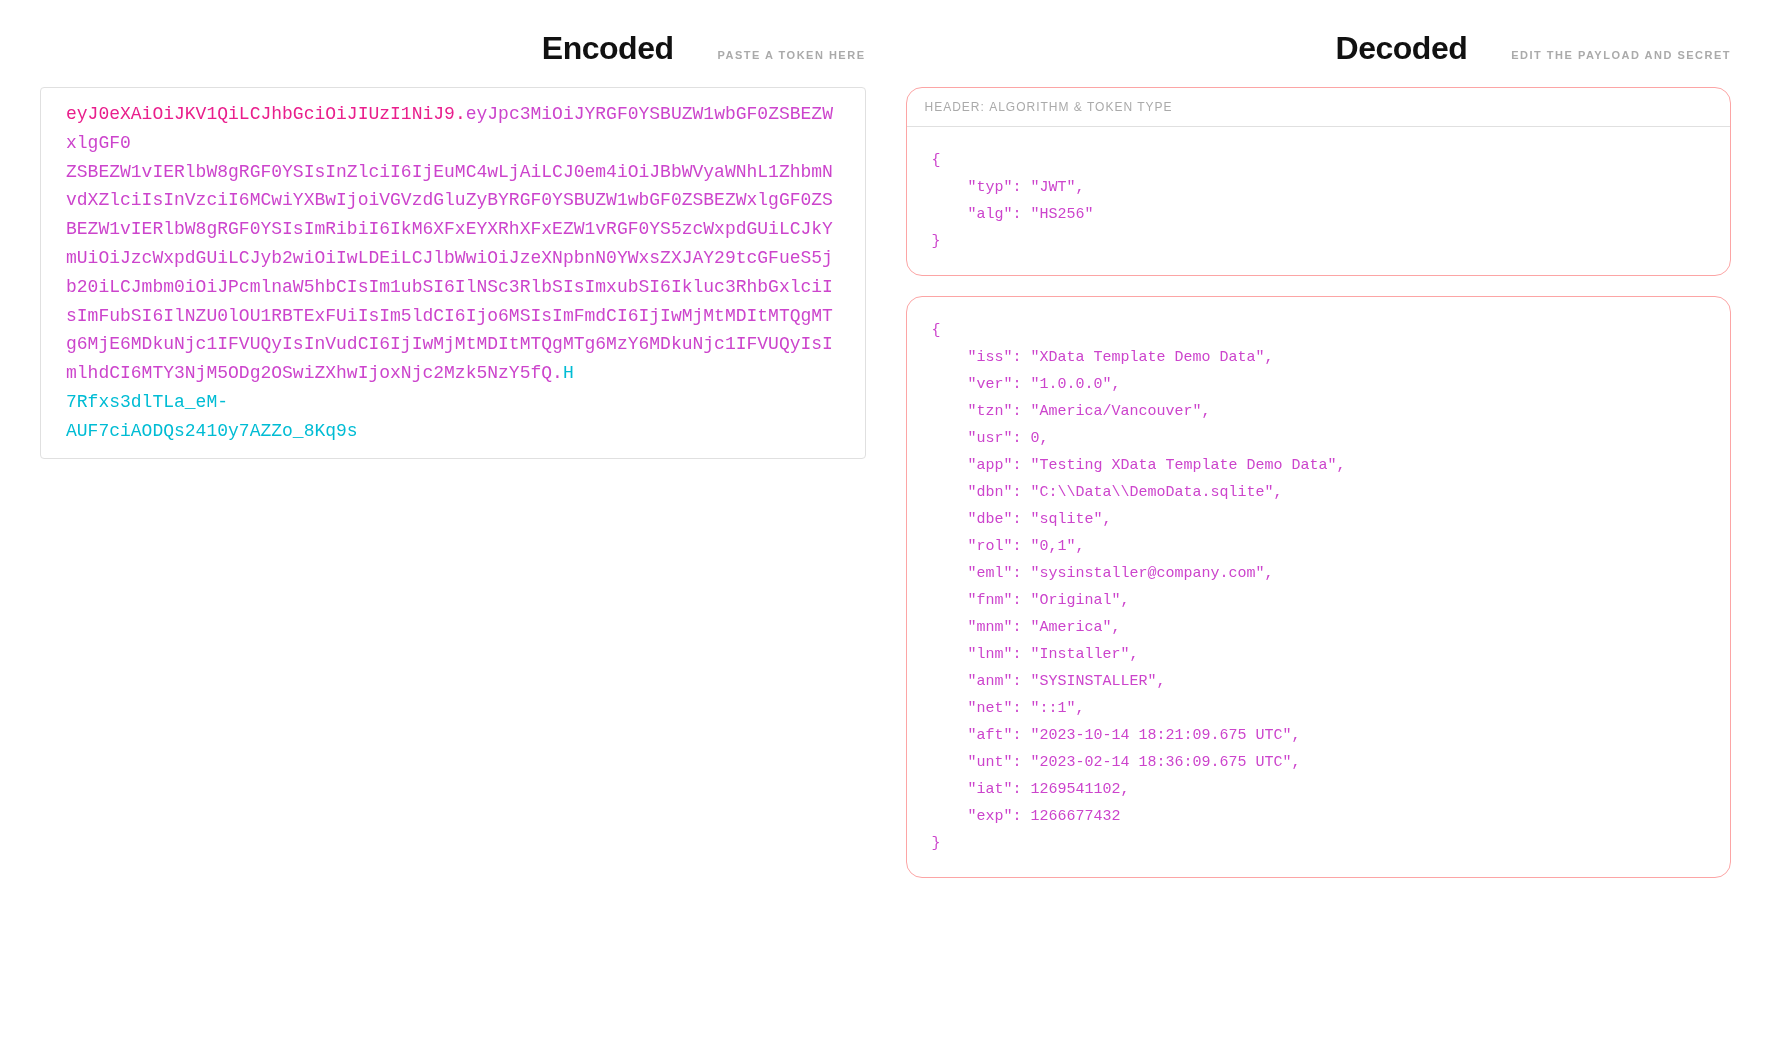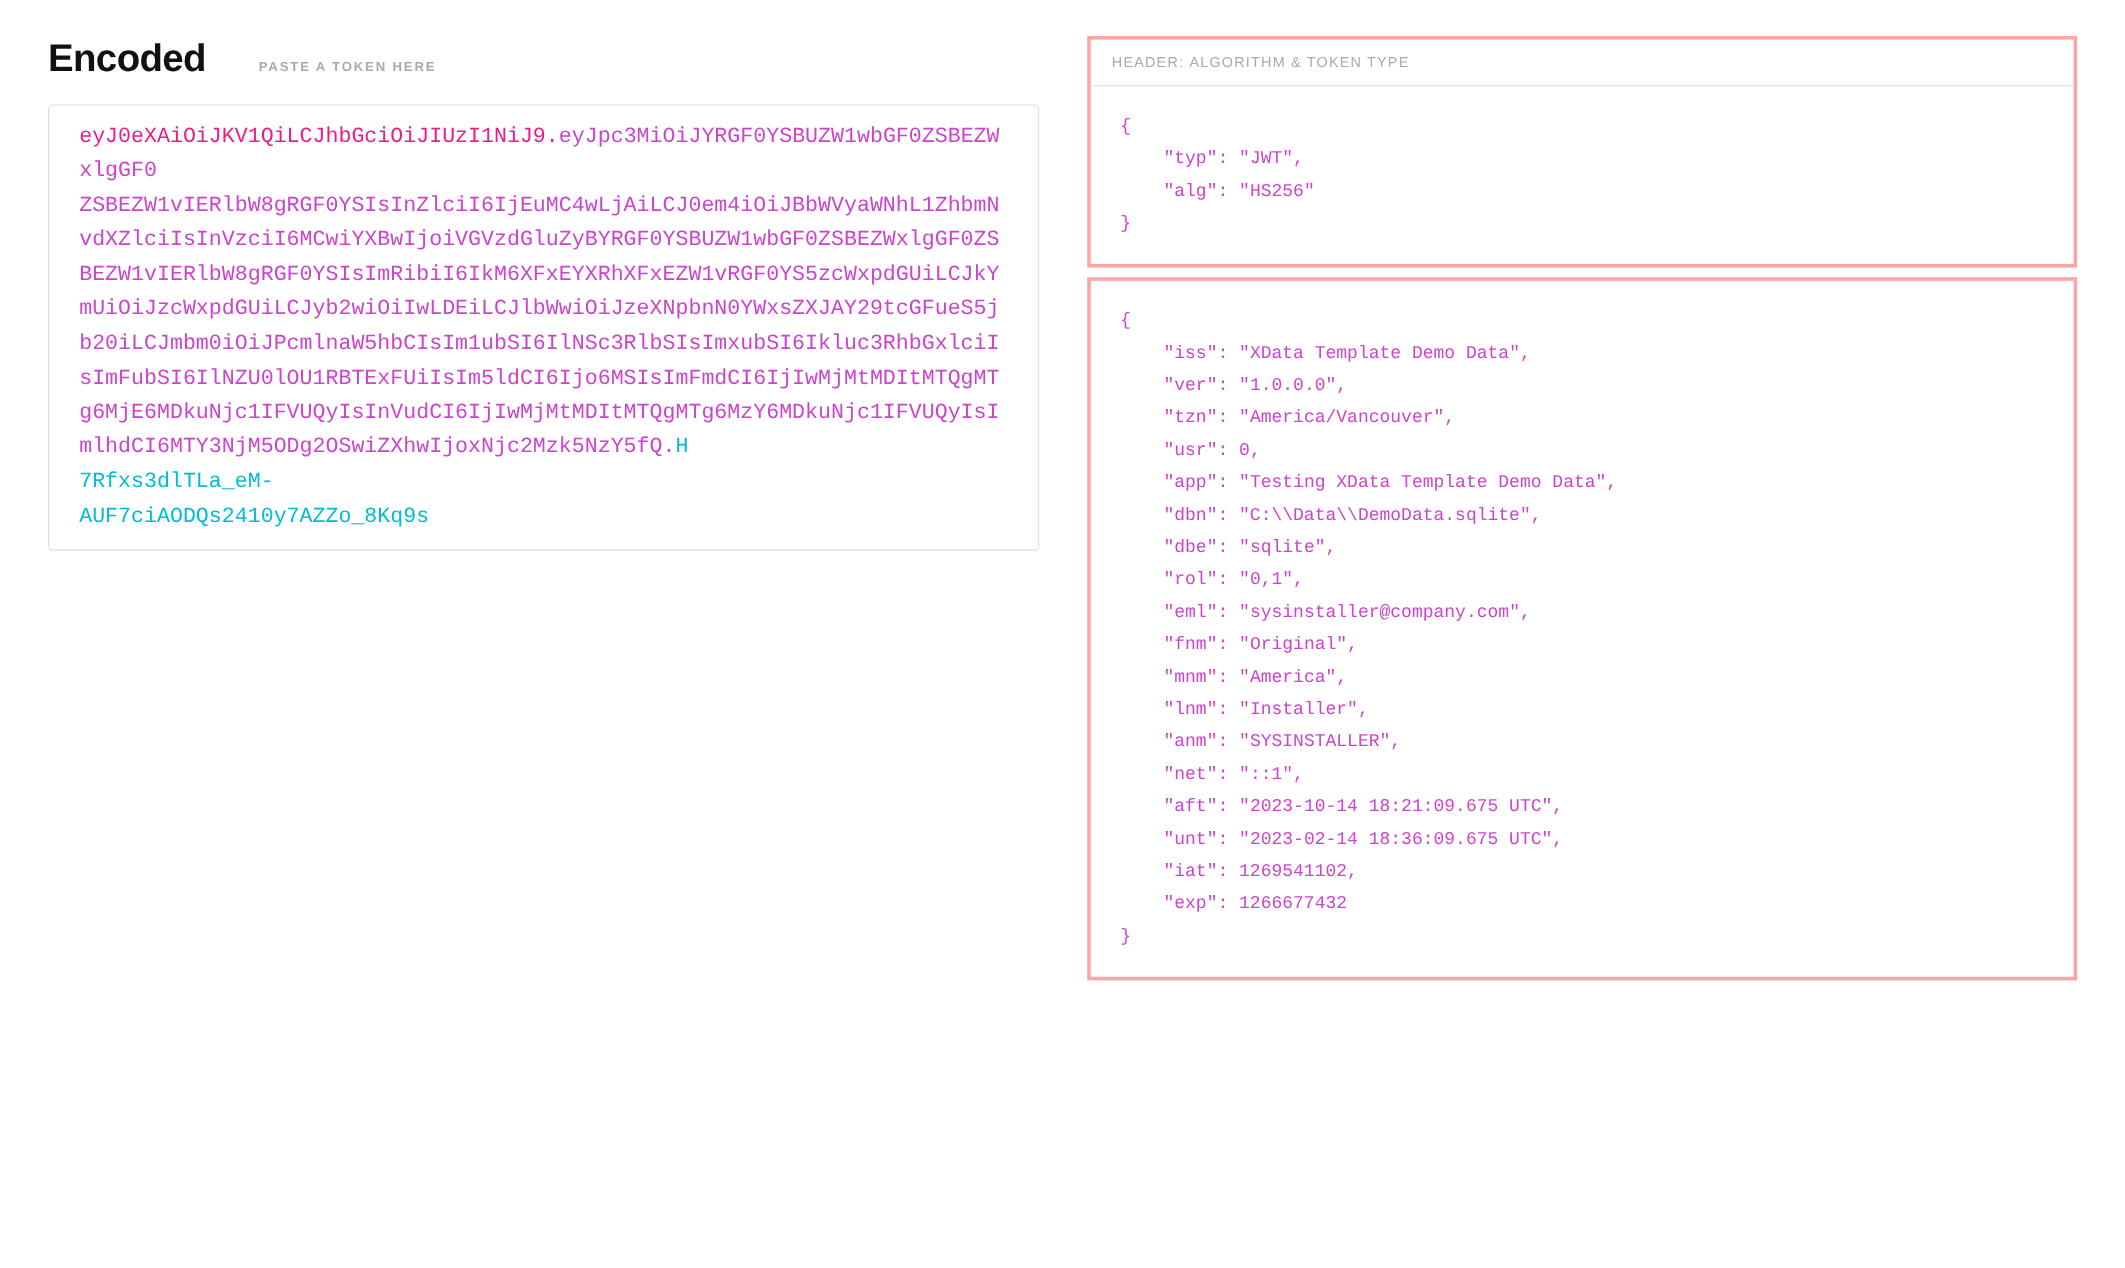--- a/index.html
+++ b/index.html
@@ -31,20 +31,21 @@
       letter-spacing: 1.5px;
       text-transform: uppercase;
       margin-left: 12px;
       vertical-align: middle;
       padding-left: 32px;
     }
     .panel-header {
       display: flex;
       align-items: baseline;
       margin-bottom: 20px;
+      justify-content: flex-end;
     }
     .encoded-box {
       border: 1px solid #e0e0e0;
       border-radius: 4px;
       padding: 12px 25px;
       font-family: 'Courier New', Courier, monospace;
       font-size: 18px;
       line-height: 1.6;
       word-break: break-all;
     }
@@ -54,23 +55,23 @@
     .token-payload {
       color: #cc44cc;
     }
     .token-signature {
       color: #00bcd4;
     }
     .decoded-panel {
       flex: 1;
     }
     .decoded-section {
-      border: 3px solid #fca5a5;
-      border-radius: 0;
-      margin-bottom: 8px;
+      border: 1px solid #fca5a5;
+      border-radius: 16px;
+      margin-bottom: 20px;
     }
     .decoded-section-header {
       padding: 12px 18px;
       border-bottom: 1px solid #e0e0e0;
       font-size: 12px;
       font-weight: 700;
       color: #333;
       letter-spacing: 1px;
       text-transform: uppercase;
     }
@@ -107,20 +108,24 @@
     <div class="panel-header">
       <span class="panel-title">Encoded</span>
       <span class="panel-subtitle">PASTE A TOKEN HERE</span>
     </div>
     <div class="encoded-box">
       <span class="token-header">eyJ0eXAiOiJKV1QiLCJhbGciOiJIUzI1NiJ9</span><span class="token-header">.</span><span class="token-payload">eyJpc3MiOiJYRGF0YSBUZW1wbGF0ZSBEZWxlgGF0<br>ZSBEZW1vIERlbW8gRGF0YSIsInZlciI6IjEuMC4wLjAiLCJ0em4iOiJBbWVyaWNhL1ZhbmNvdXZlciIsInVzciI6MCwiYXBwIjoiVGVzdGluZyBYRGF0YSBUZW1wbGF0ZSBEZWxlgGF0ZSBEZW1vIERlbW8gRGF0YSIsImRibiI6IkM6XFxEYXRhXFxEZW1vRGF0YS5zcWxpdGUiLCJkYmUiOiJzcWxpdGUiLCJyb2wiOiIwLDEiLCJlbWwiOiJzeXNpbnN0YWxsZXJAY29tcGFueS5jb20iLCJmbm0iOiJPcmlnaW5hbCIsIm1ubSI6IlNSc3RlbSIsImxubSI6Ikluc3RhbGxlciIsImFubSI6IlNZU0lOU1RBTExFUiIsIm5ldCI6Ijo6MSIsImFmdCI6IjIwMjMtMDItMTQgMTg6MjE6MDkuNjc1IFVUQyIsInVudCI6IjIwMjMtMDItMTQgMTg6MzY6MDkuNjc1IFVUQyIsImlhdCI6MTY3NjM5ODg2OSwiZXhwIjoxNjc2Mzk5NzY5fQ</span><span class="token-payload">.</span><span class="token-signature">H<br>7Rfxs3dlTLa_eM-<br>AUF7ciAODQs2410y7AZZo_8Kq9s</span>
     </div>
   </div>
 
   <div class="decoded-panel">
+    <div class="panel-header">
+      <span class="panel-title">Decoded</span>
+      <span class="panel-subtitle">EDIT THE PAYLOAD AND SECRET</span>
+    </div>
 
     <div class="decoded-section">
       <div class="decoded-section-header">
         <span>HEADER:</span>
         <span>ALGORITHM &amp; TOKEN TYPE</span>
       </div>
       <div class="decoded-section-body">
         <span class="json-brace">{</span><br>
         &nbsp;&nbsp;&nbsp;&nbsp;<span class="json-key">"typ"</span><span>: </span><span class="json-value-string">"<span>JWT</span>",</span><br>
         &nbsp;&nbsp;&nbsp;&nbsp;<span class="json-key">"alg"</span><span>: </span><span class="json-value-string">"<span>HS256</span>"</span><br>

